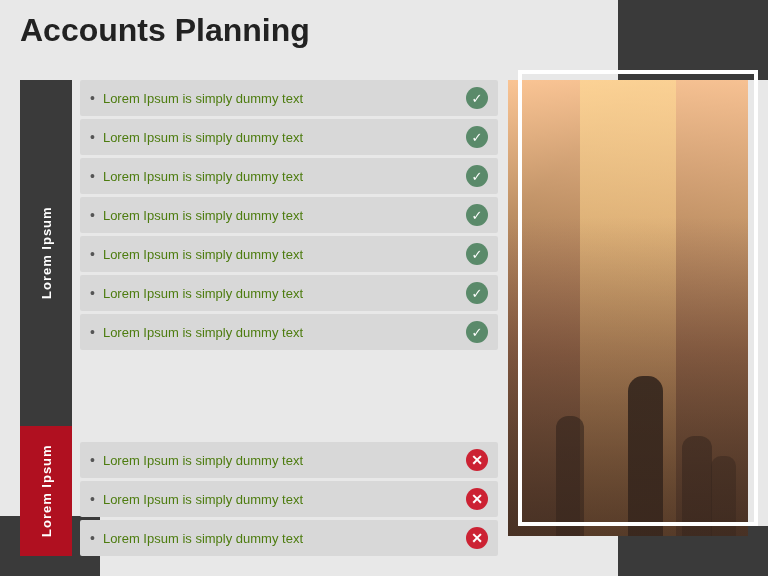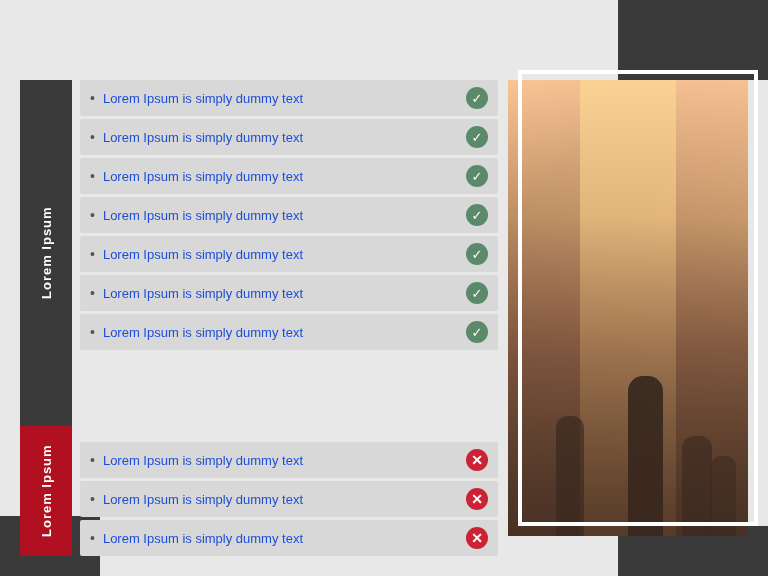--- a/index.html
+++ b/index.html
@@ -152,21 +152,21 @@
 
     .bullet {
       color: #555;
       font-size: 14px;
       flex-shrink: 0;
     }
 
     .list-text {
       flex: 1;
       font-size: 13px;
-      color: #1d4ed8;
+      color: #4d7c0f;
     }
 
     .check-icon {
       width: 22px;
       height: 22px;
       border-radius: 50%;
       background: #555;
       display: flex;
       align-items: center;
       justify-content: center;
@@ -296,20 +296,21 @@
   </style>
 </head>
 <body>
 
 <div class="slide">
 
   <div class="corner-top-right"></div>
   <div class="corner-bottom-left"></div>
   <div class="corner-bottom-right"></div>
 
+  <div class="title">Accounts Planning</div>
 
   <div class="content-area">
 
     <div class="sidebar">
       <div class="sidebar-label-top">Lorem Ipsum</div>
       <div class="sidebar-label-bottom">Lorem Ipsum</div>
     </div>
 
     <div class="lists-area">
       <div class="list-section-top" id="top-list">

